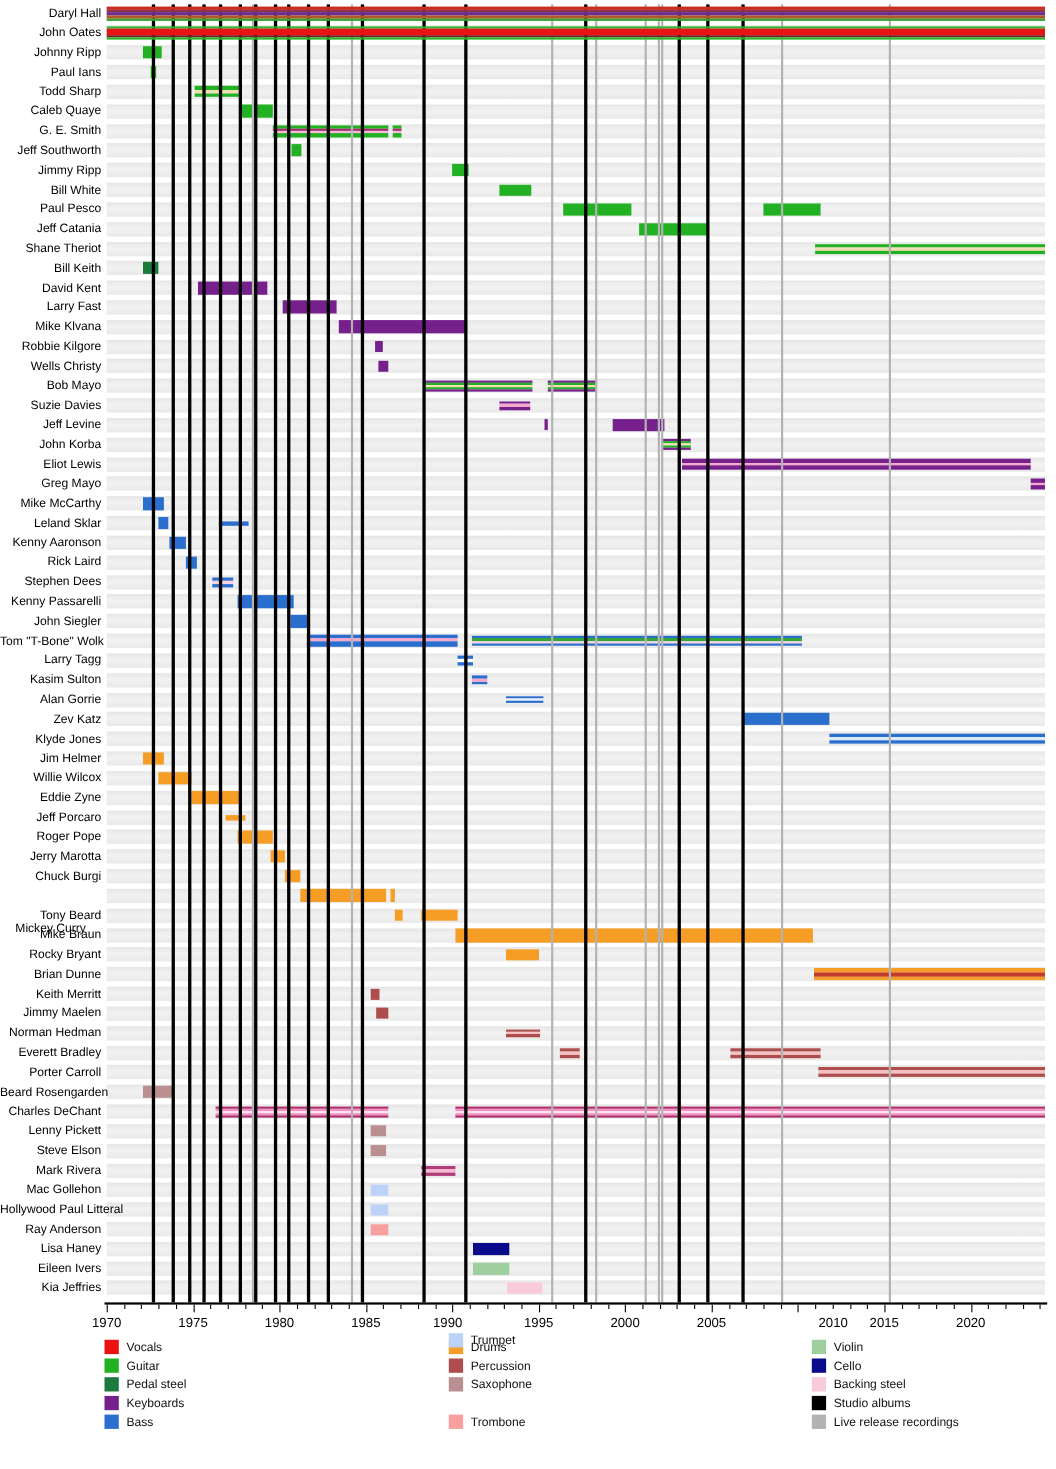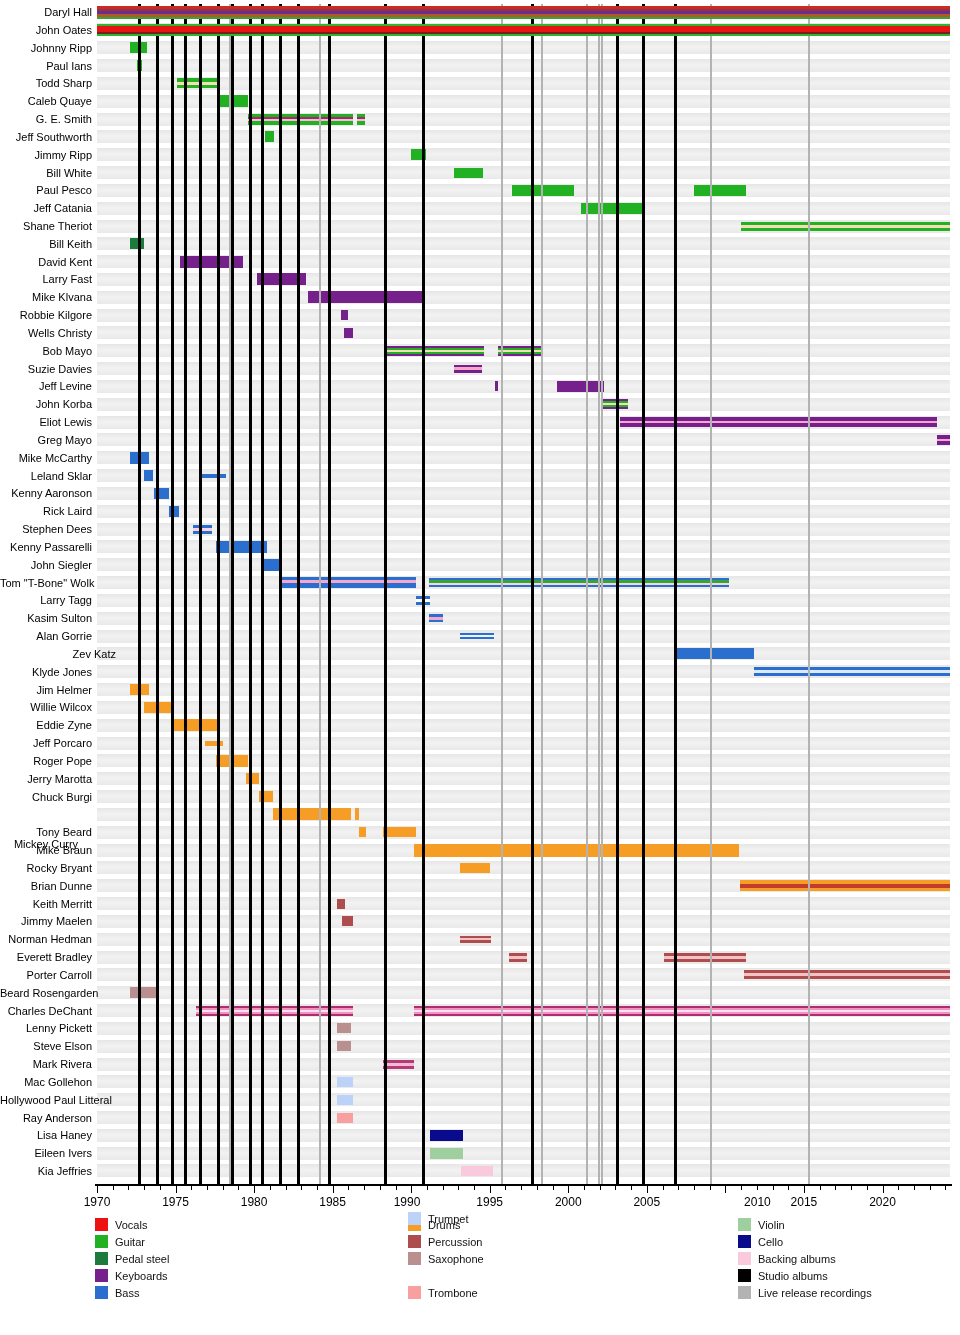--- a/index.html
+++ b/index.html
@@ -89,21 +89,21 @@
       <div class="member-label" style="left: 0px; width: 92px; top: 564.7px;">John Siegler</div>
       <div class="row-bg" style="left: 97px; width: 853px; top: 576.1px; height: 13px;"></div>
       <div class="member-label" style="left: 0px; width: 92px; top: 582.6px;">Tom "T-Bone" Wolk</div>
       <div class="row-bg" style="left: 97px; width: 853px; top: 593.9px; height: 13px;"></div>
       <div class="member-label" style="left: 0px; width: 92px; top: 600.4px;">Larry Tagg</div>
       <div class="row-bg" style="left: 97px; width: 853px; top: 611.7px; height: 13px;"></div>
       <div class="member-label" style="left: 0px; width: 92px; top: 618.2px;">Kasim Sulton</div>
       <div class="row-bg" style="left: 97px; width: 853px; top: 629.5px; height: 13px;"></div>
       <div class="member-label" style="left: 0px; width: 92px; top: 636px;">Alan Gorrie</div>
       <div class="row-bg" style="left: 97px; width: 853px; top: 647.4px; height: 13px;"></div>
-      <div class="member-label" style="left: 0px; width: 92px; top: 653.9px; padding-left: 24px;">Zev Katz</div>
+      <div class="member-label" style="left: 0px; width: 92px; top: 653.9px;">Zev Katz</div>
       <div class="row-bg" style="left: 97px; width: 853px; top: 665.2px; height: 13px;"></div>
       <div class="member-label" style="left: 0px; width: 92px; top: 671.7px;">Klyde Jones</div>
       <div class="row-bg" style="left: 97px; width: 853px; top: 683px; height: 13px;"></div>
       <div class="member-label" style="left: 0px; width: 92px; top: 689.5px;">Jim Helmer</div>
       <div class="row-bg" style="left: 97px; width: 853px; top: 700.9px; height: 13px;"></div>
       <div class="member-label" style="left: 0px; width: 92px; top: 707.4px;">Willie Wilcox</div>
       <div class="row-bg" style="left: 97px; width: 853px; top: 718.7px; height: 13px;"></div>
       <div class="member-label" style="left: 0px; width: 92px; top: 725.2px;">Eddie Zyne</div>
       <div class="row-bg" style="left: 97px; width: 853px; top: 736.5px; height: 13px;"></div>
       <div class="member-label" style="left: 0px; width: 92px; top: 743px;">Jeff Porcaro</div>
@@ -594,21 +594,21 @@
       <div class="legend-item" style="left: 738px; top: 1218px; width: 220px;">
         <span class="legend-swatch" style="background: rgb(159, 206, 159);"></span>
         <span class="legend-text">Violin</span>
       </div>
       <div class="legend-item" style="left: 738px; top: 1235px; width: 220px;">
         <span class="legend-swatch" style="background: rgb(10, 10, 140);"></span>
         <span class="legend-text">Cello</span>
       </div>
       <div class="legend-item" style="left: 738px; top: 1252px; width: 220px;">
         <span class="legend-swatch" style="background: rgb(249, 201, 220);"></span>
-        <span class="legend-text">Backing albums</span>
+        <span class="legend-text">Backing steel</span>
       </div>
       <div class="legend-item" style="left: 738px; top: 1269px; width: 220px;">
         <span class="legend-swatch" style="background: rgb(0, 0, 0);"></span>
         <span class="legend-text">Studio albums</span>
       </div>
       <div class="legend-item" style="left: 738px; top: 1286px; width: 220px;">
         <span class="legend-swatch" style="background: rgb(179, 179, 179);"></span>
         <span class="legend-text">Live release recordings</span>
       </div>
     </div>

